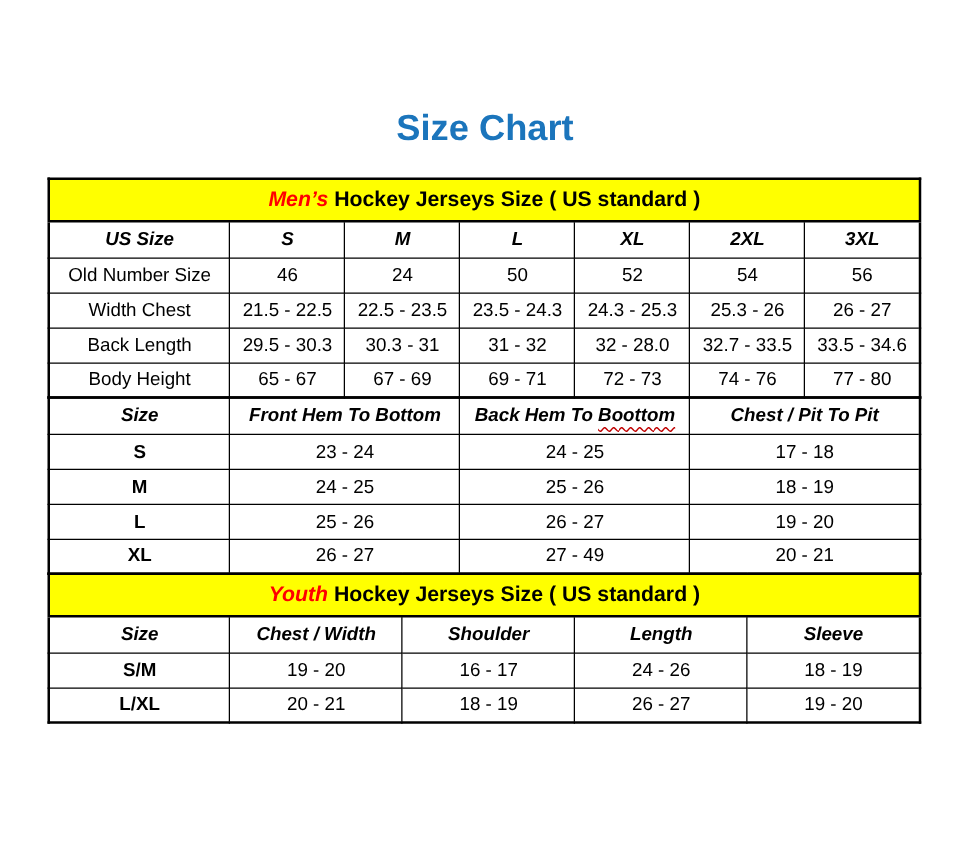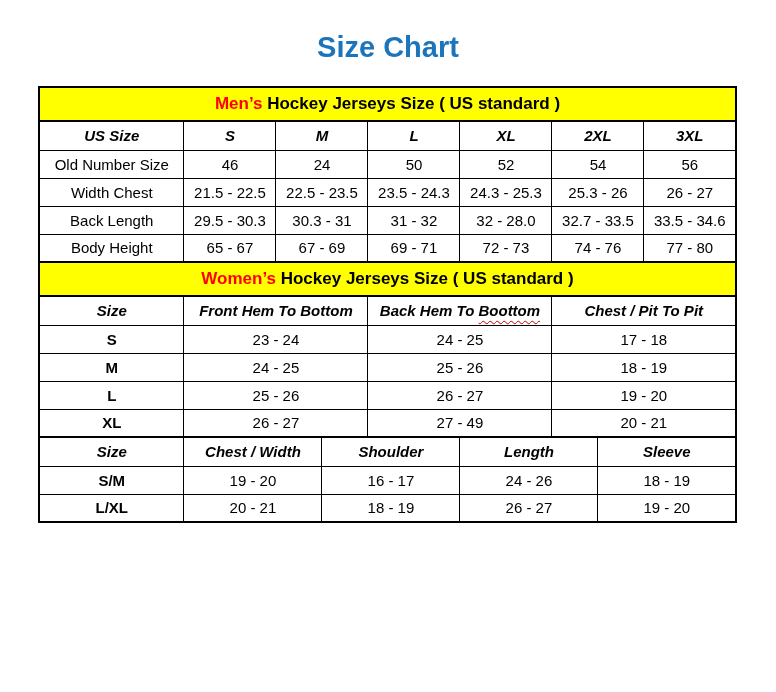--- a/index.html
+++ b/index.html
@@ -10,21 +10,21 @@
     --border:#000000;
   }
   *{ box-sizing:border-box; }
   html,body{ margin:0; padding:0; }
   body{
     width:776px; height:692px; overflow:hidden;
     background:#ffffff;
     font-family:"Liberation Sans", sans-serif;
     color:#000;
   }
-  .page{ padding:28px 38px 0 38px; }
+  .page{ padding:84px 38px 0 38px; }
   .page-title{
     margin:0 0 20px 0;
     text-align:center;
     font-size:29px; line-height:38px; font-weight:700;
     color:var(--blue);
   }
   .size-table{
     border-collapse:collapse;
     table-layout:fixed;
     width:699px;
@@ -41,21 +41,21 @@
     white-space:nowrap;
     overflow:hidden;
   }
   td.band{
     background:var(--yellow);
     font-weight:700;
     font-size:17px;
     height:34px;
     border-bottom:2px solid var(--border);
   }
-  td.band .accent{ color:var(--red); }
+  td.band .accent{ color:var(--red);font-style:italic; }
   tr.header-row td{
     font-weight:700;
     height:29px;
     font-style:italic;
   }
   td.row-label.bold{ font-weight:700; }
   .misspell{
     text-decoration:underline;
     text-decoration-style:wavy;
     text-decoration-color:var(--squiggle);
@@ -132,23 +132,20 @@
         </tbody>
       </table>
       <table class="size-table">
         <colgroup>
           <col style="width: 20.8%;">
           <col style="width: 26.4%;">
           <col style="width: 26.4%;">
           <col style="width: 26.4%;">
         </colgroup>
         <tbody>
-          <tr class="band-row">
-            <td class="band" colspan="4"><span class="accent">Women’s</span><span class="band-rest"> Hockey Jerseys Size ( US standard )</span></td>
-          </tr>
           <tr class="header-row">
             <td class="header-cell">Size</td>
             <td class="header-cell">Front Hem To Bottom</td>
             <td class="header-cell">Back Hem To <span class="misspell">Boottom</span></td>
             <td class="header-cell">Chest / Pit To Pit</td>
           </tr>
           <tr class="data-row">
             <td class="row-label bold">S</td>
             <td class="data-cell">23 - 24</td>
             <td class="data-cell">24 - 25</td>
@@ -176,20 +173,23 @@
       </table>
       <table class="size-table">
         <colgroup>
           <col style="width: 20.8%;">
           <col style="width: 19.8%;">
           <col style="width: 19.8%;">
           <col style="width: 19.8%;">
           <col style="width: 19.8%;">
         </colgroup>
         <tbody>
+          <tr class="band-row">
+            <td class="band" colspan="5"><span class="accent">Youth</span><span class="band-rest"> Hockey Jerseys Size ( US standard )</span></td>
+          </tr>
           <tr class="header-row">
             <td class="header-cell">Size</td>
             <td class="header-cell">Chest / Width</td>
             <td class="header-cell">Shoulder</td>
             <td class="header-cell">Length</td>
             <td class="header-cell">Sleeve</td>
           </tr>
           <tr class="data-row">
             <td class="row-label bold">S/M</td>
             <td class="data-cell">19 - 20</td>

